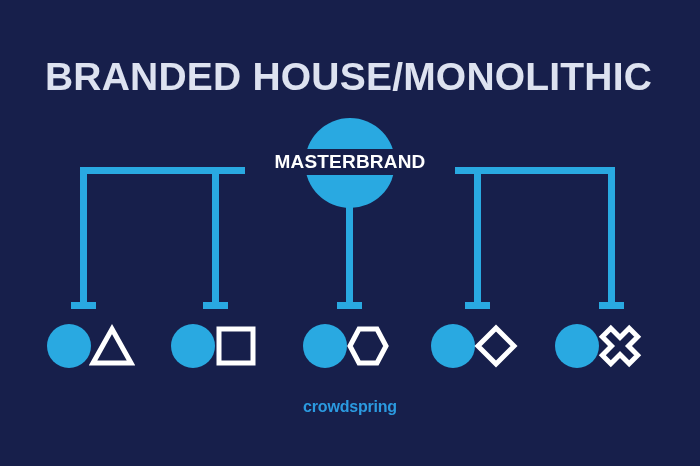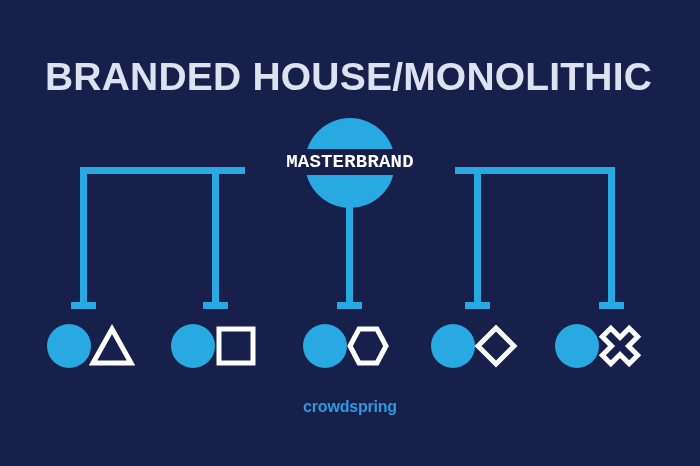--- a/index.html
+++ b/index.html
@@ -92,21 +92,20 @@
     top: 30px;
     width: 210px;
     height: 28px;
     line-height: 28px;
     text-align: center;
     color: #ffffff;
     font-size: 19px;
     font-weight: bold;
     letter-spacing: 0.2px;
     white-space: nowrap;
-    font-family: Liberation Mono, monospace;
   }
 
   
   .leaf-group {
     position: absolute;
     top: 320px;
     height: 52px;
     display: flex;
     align-items: center;
   }

